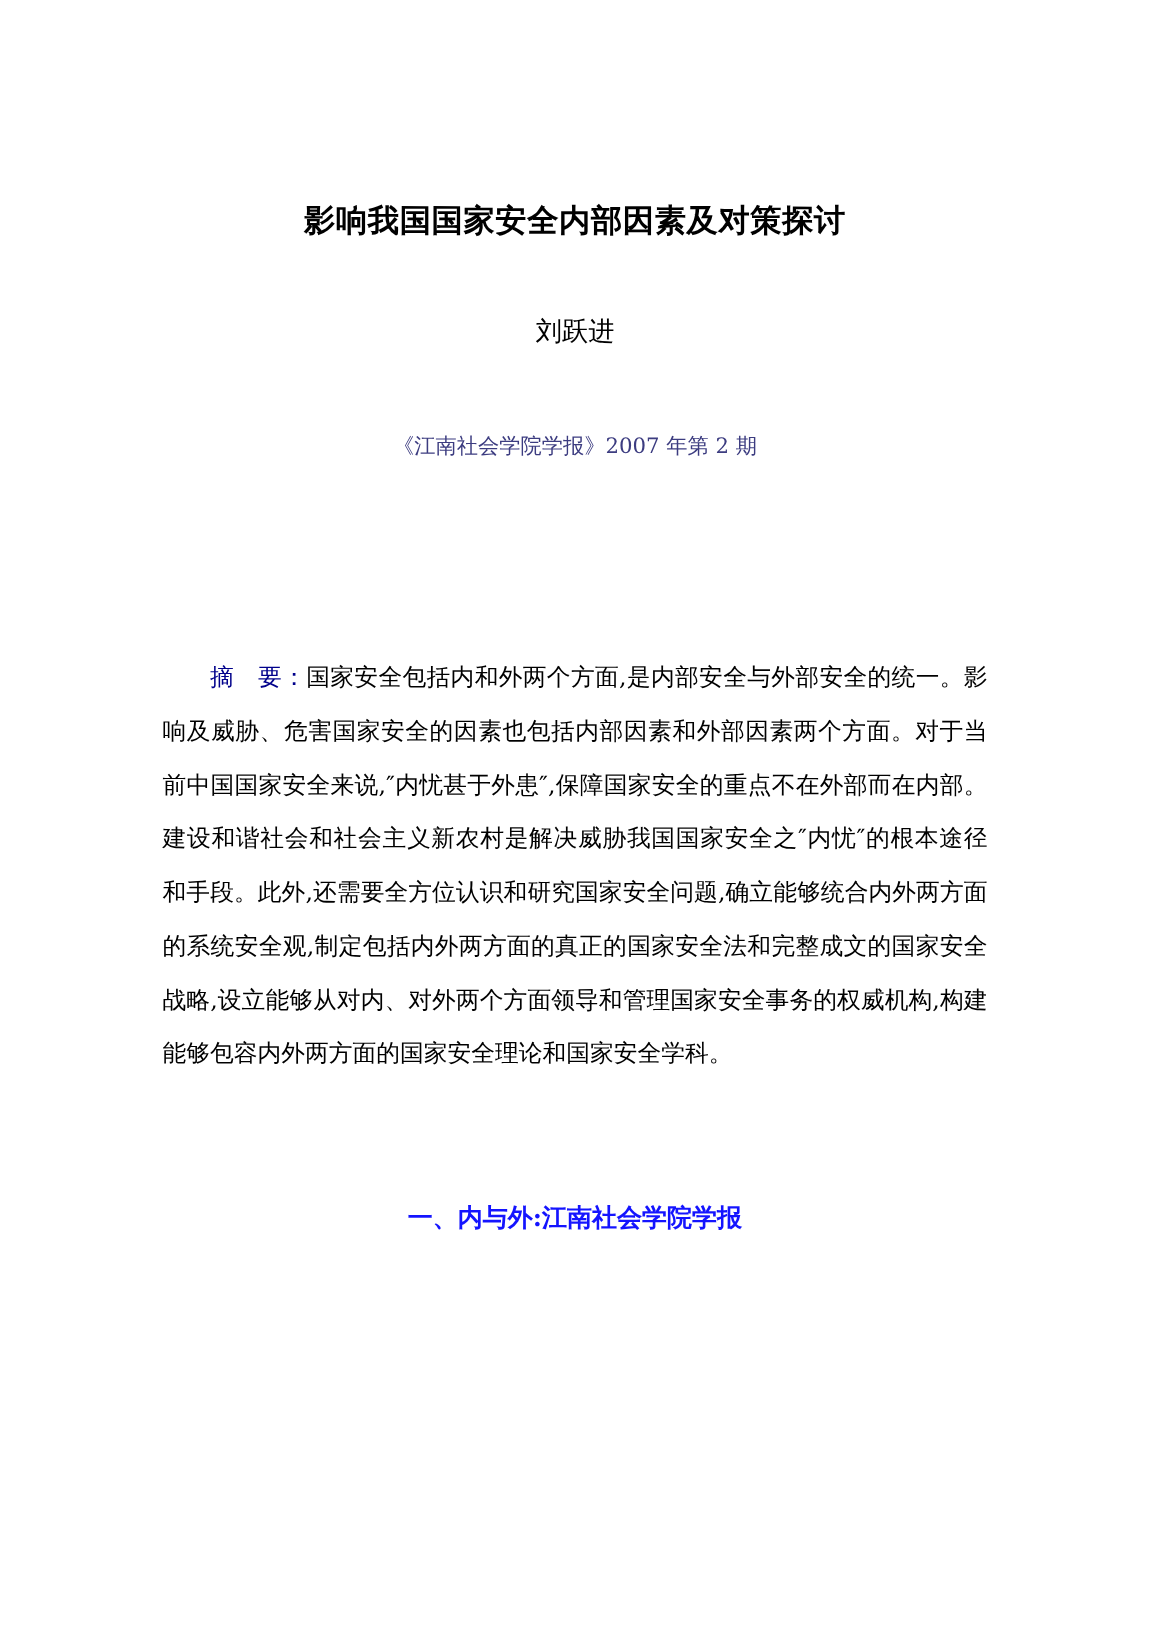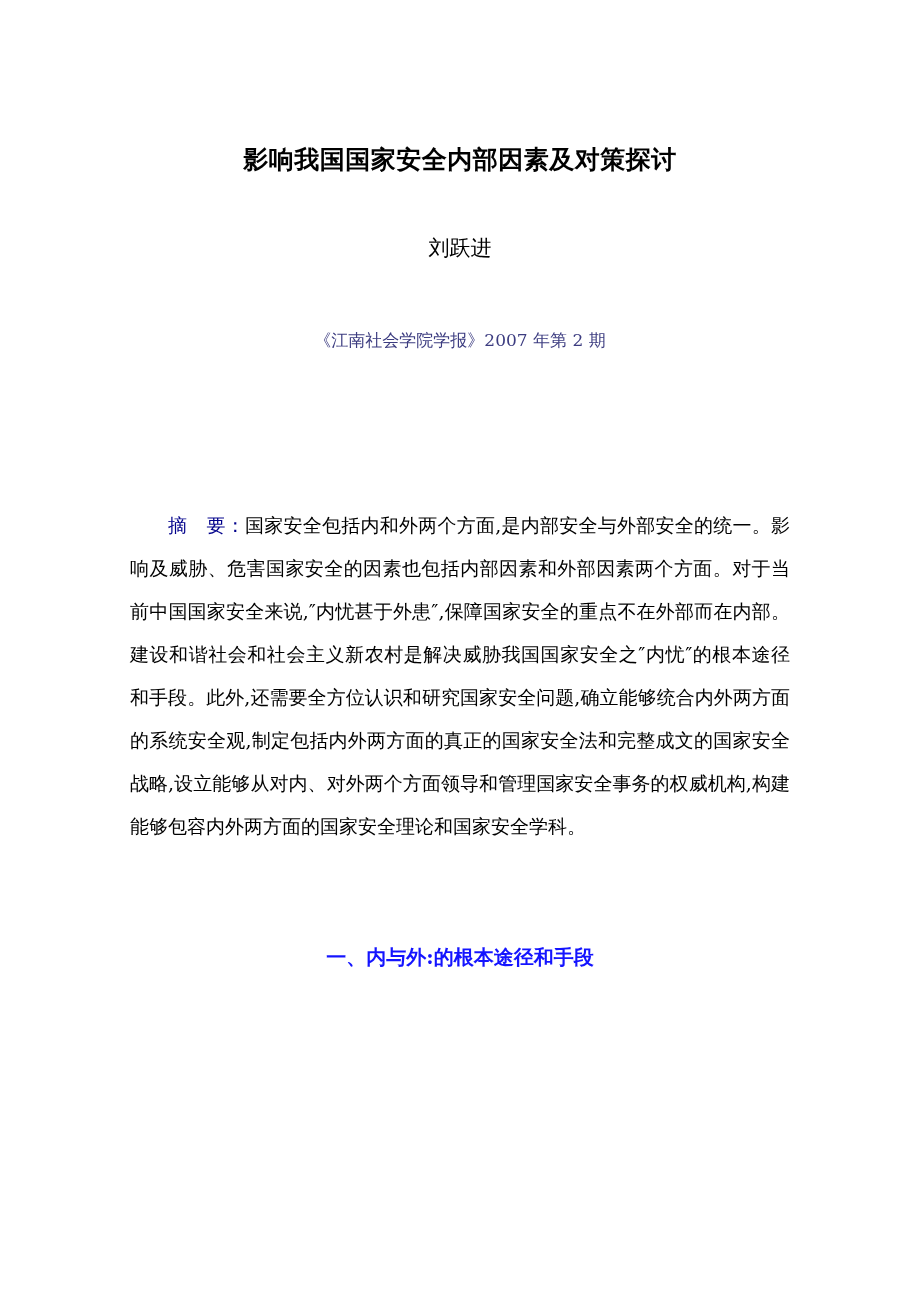--- a/index.html
+++ b/index.html
@@ -4,21 +4,21 @@
 <style>
   html, body {
     margin: 0;
     padding: 0;
     background: #ffffff;
   }
   .page {
     position: relative;
     width: 920px;
     height: 1026px;
-    margin: 0 auto;
+    margin: 17px auto;
     background: #ffffff;
     box-sizing: border-box;
     padding: 0 130px;
     overflow: hidden;
     font-family: "DejaVu Serif", "Liberation Serif", serif;
     color: #000000;
   }
   .title {
     margin: 0;
     padding-top: 138px;
@@ -83,16 +83,16 @@
 
   <h1 class="title">影响我国国家安全内部因素及对策探讨</h1>
 
   <div class="author">刘跃进</div>
 
   <div class="source">《江南社会学院学报》2007 年第 2 期</div>
 
   <p class="para abstract"><span class="label">摘　要：</span><span>国家安全包括内和外两个方面,是内部安全与外部安全的统一。影响及威胁、危害国家安全的因素也包括内部因素和外部因素两个方面。对于当前中国国家安全来说,″内忧甚于外患″,保障国家安全的重点不在外部而在内部。建设和谐社会和社会主义新农村是解决威胁我国国家安全之″内忧″的根本途径和手段。此外,还需要全方位认识和研究国家安全问题,确立能够统合内外两方面的系统安全观,制定包括内外两方面的真正的国家安全法和完整成文的国家安全战略,设立能够从对内、对外两个方面领导和管理国家安全事务的权威机构,构建能够包容内外两方面的国家安全理论和国家安全学科。</span></p>
 
 
-  <h2 class="section-heading">一、内与外:的根本途径和手段</h2>
+  <h2 class="section-heading">一、内与外:江南社会学院学报</h2>
 
 
 </div>
 
 </body></html>

